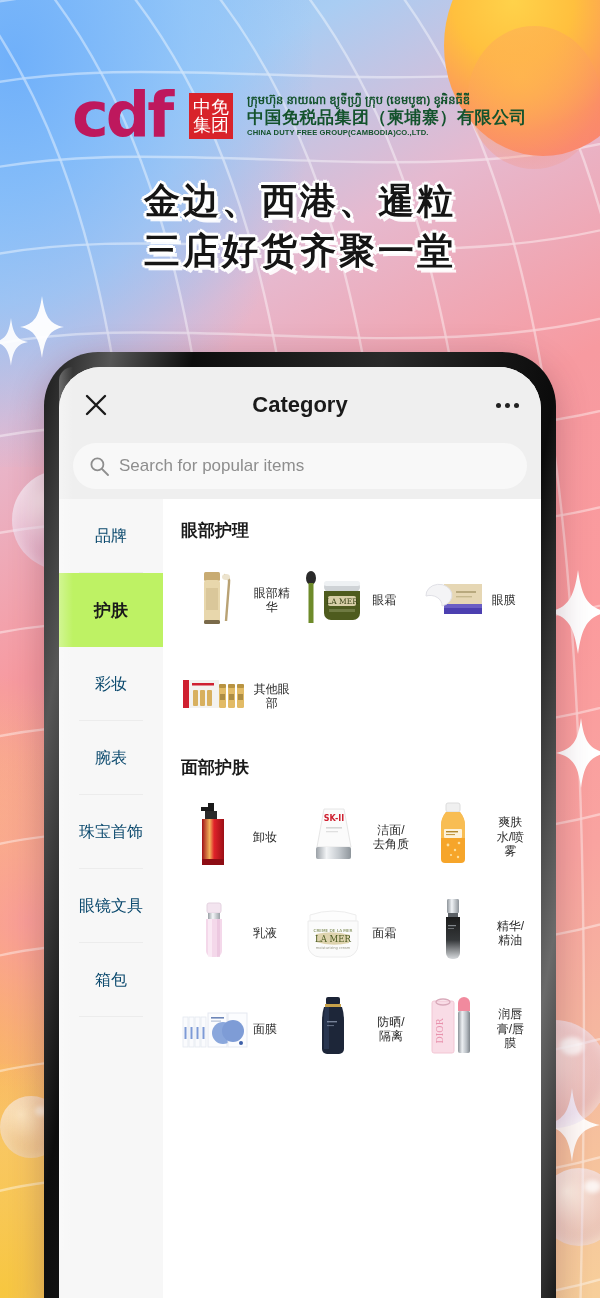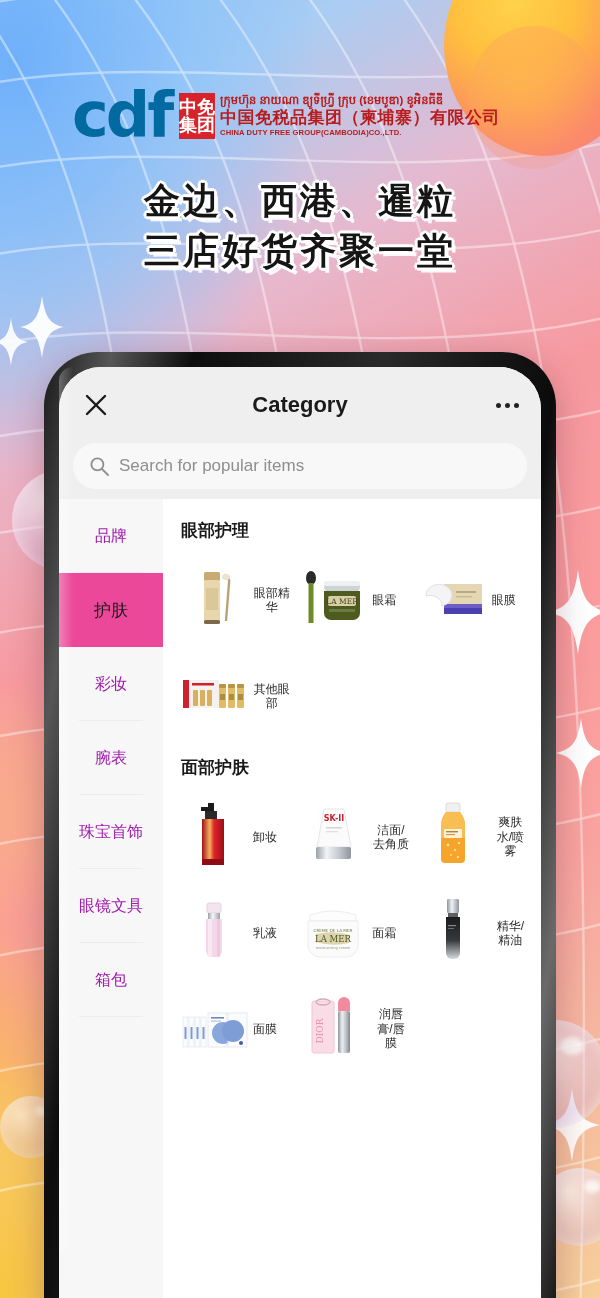--- a/index.html
+++ b/index.html
@@ -76,33 +76,33 @@
   }
 
   
   .logo-row {
     position: absolute; left: 72px; top: 90px;
     display: flex; align-items: center; gap: 0px;
   }
   .cdf-word {
     font-family: "DejaVu Sans", sans-serif;
     font-size: 62px; font-weight: 700; line-height: .82;
-    letter-spacing: -3px; color: #0369a1;
+    letter-spacing: -3px; color: #be185d;
   }
   .cdf-badge {
-    margin-left: 8px; margin-top: 2px;
+    margin-left: 18px; margin-top: 2px;
     background: #d8232a; color: #fff;
-    width: 36px; height: 46px;
+    width: 44px; height: 46px;
     display: flex; flex-direction: column; align-items: center; justify-content: center;
-    font-size: 18px; font-weight: 700; line-height: 1.02;
+    font-size: 18px; font-weight: 400; line-height: 1.02;
     font-family: "DejaVu Sans", sans-serif;
   }
   .cdf-badge span { display: block; letter-spacing: 0px; }
   .company {
-    margin-left: 5px; color: #b91c1c;
+    margin-left: 14px; color: #14532d;
     display: flex; flex-direction: column; justify-content: space-between;
   }
   .company .khmer { font-size: 11.5px; font-weight: 700; line-height: 1.25; white-space: nowrap; }
   .company .cn { font-size: 17px; font-weight: 700; letter-spacing: .5px; line-height: 1.25; white-space: nowrap; }
   .company .en { font-size: 7.6px; font-weight: 700; letter-spacing: .1px; line-height: 1.3; white-space: nowrap; }
 
   
   .headline {
     position: absolute; left: 0; right: 0; top: 176px;
     text-align: center; color: #151515;
@@ -167,29 +167,29 @@
 
   
   .app-body { flex: 1; display: flex; min-height: 0; background: #fff; }
 
   .sidebar {
     width: 104px; flex: none; background: #f7f7f7;
     overflow: hidden;
   }
   .side-item {
     height: 74px; display: flex; align-items: center; justify-content: center;
-    font-size: 16px; color: #a21caf; cursor: pointer;
+    font-size: 16px; color: #0c4a6e; cursor: pointer;
     position: relative; background: #f7f7f7;
   }
   .side-item::after {
     content: ""; position: absolute; left: 20px; right: 20px; bottom: 0;
     height: 1px; background: #ececec;
   }
   .side-item.active {
-    background: #ec4899; color: #1a1a1a; font-weight: 400; font-size: 17px;
+    background: #bef264; color: #1a1a1a; font-weight: 700; font-size: 17px;
   }
   .side-item.active::after { display: none; }
 
   .content { flex: 1; background: #fff; padding: 10px 0 0 0; overflow: hidden; }
   .sec-title {
     font-size: 17px; font-weight: 700; color: #1a1a1a;
     padding: 10px 0 2px 18px;
   }
   .grid {
     display: grid; grid-template-columns: repeat(3, 1fr);
@@ -591,20 +591,33 @@
                 <rect x="36" y="33.5" width="10" height="1.2" fill="#b6c2d8"></rect>
                 <circle cx="48" cy="46" r="11" fill="#8aa7dc"></circle>
                 <rect x="53" y="26" width="19" height="34" fill="#fbfcfe" stroke="#e2e7ef" stroke-width=".9"></rect>
                 <circle cx="58" cy="44" r="11" fill="#7e9cd6"></circle>
                 <circle cx="66" cy="56" r="2" fill="#3d5fa8"></circle>
               </svg>
             </div>
             <div class="cell-label">面膜</div>
           </div>
 
+          <div class="cell">
+            <div class="thumb">
+              <svg width="78" height="78" viewBox="0 0 78 78">
+                <rect x="32" y="10" width="14" height="8" rx="2" fill="#1b2336"></rect>
+                <rect x="31" y="17" width="16" height="3" fill="#c7a14a"></rect>
+                <path d="M30 20 q-2 6 -2 14 v28 a5 5 0 0 0 5 5 h12 a5 5 0 0 0 5 -5 v-28 q0 -8 -2 -14 z" fill="#1d2639"></path>
+                <path d="M31 20 q-1 6 -1 14 v28 h5 v-42 z" fill="#2c3a55" opacity=".85"></path>
+                <rect x="33" y="34" width="10" height="1.4" fill="#8f9ab0" opacity=".8"></rect>
+                <rect x="33" y="38" width="7" height="1.1" fill="#7d89a0" opacity=".7"></rect>
+              </svg>
+            </div>
+            <div class="cell-label">防晒/隔离</div>
+          </div>
 
           <div class="cell">
             <div class="thumb">
               <svg width="78" height="78" viewBox="0 0 78 78">
                 <rect x="18" y="14" width="22" height="52" rx="2" fill="#f9d7e2" opacity=".85" stroke="#f0bccd" stroke-width="1"></rect>
                 <ellipse cx="29" cy="15" rx="7" ry="3" fill="none" stroke="#d9aabb" stroke-width="1.4"></ellipse>
                 <text x="29" y="44" font-size="9" font-family="DejaVu Serif, serif" fill="#e892ad" text-anchor="middle" transform="rotate(-90 29 44)">DIOR</text>
                 <rect x="44" y="24" width="12" height="42" rx="2" fill="url(#lipsil)"></rect>
                 <defs>
                     <linearGradient id="lipsil" x1="0" y1="0" x2="1" y2="0">

